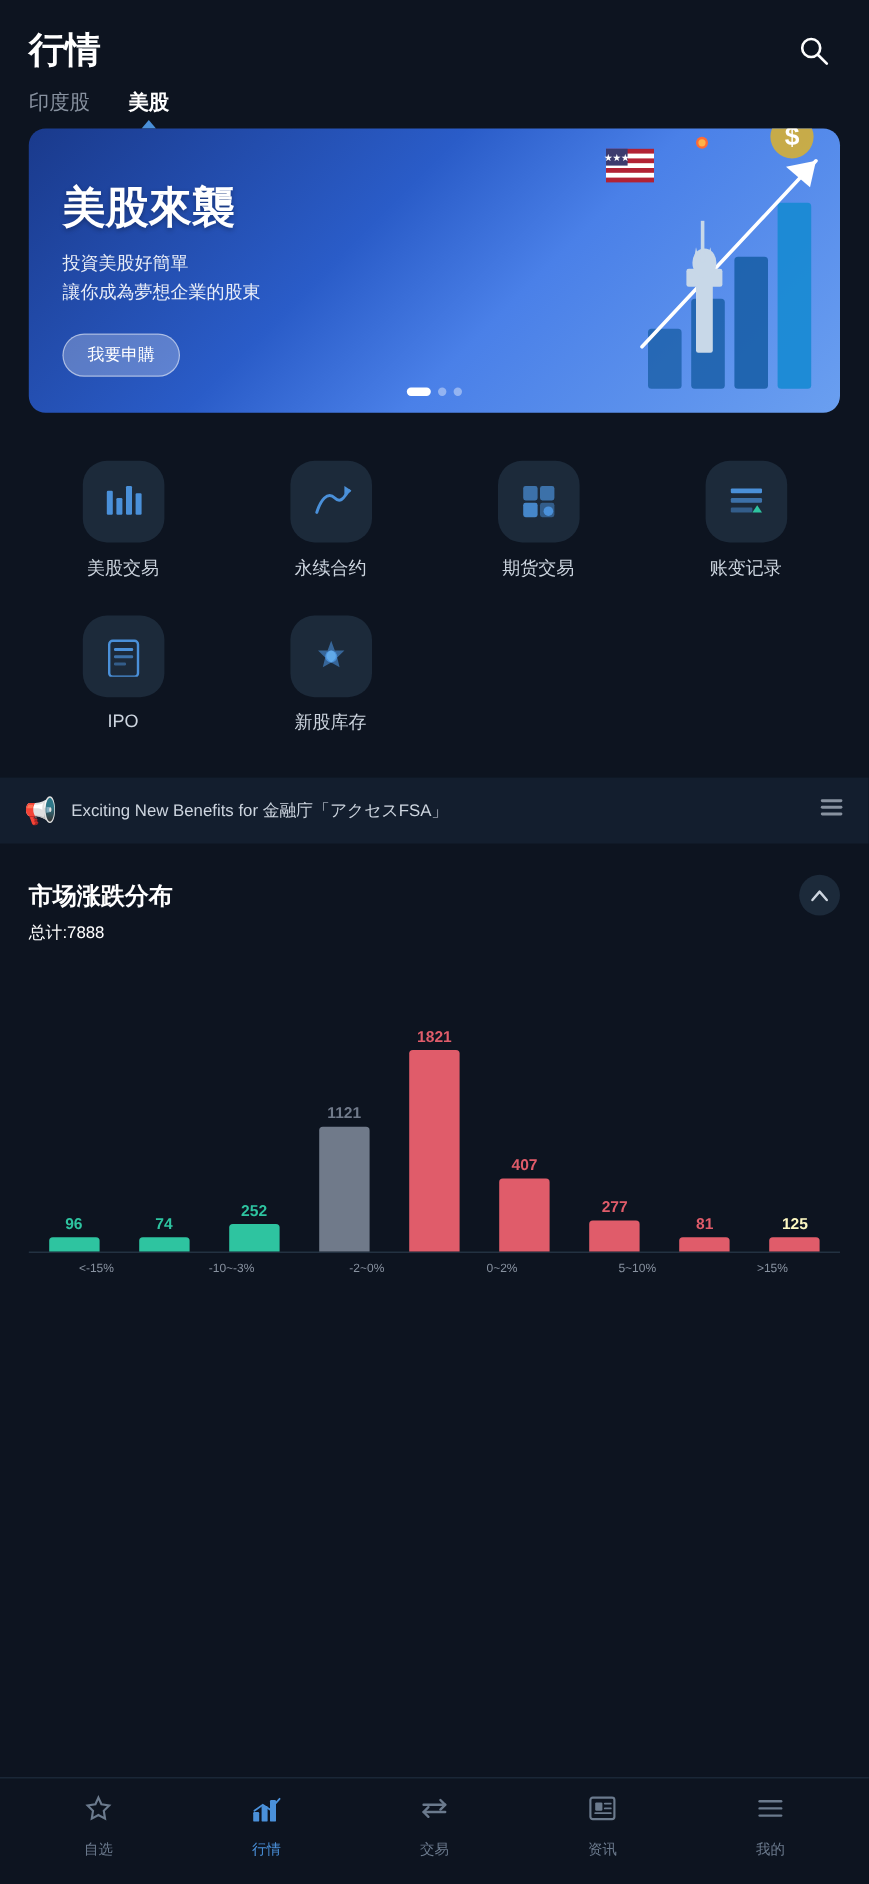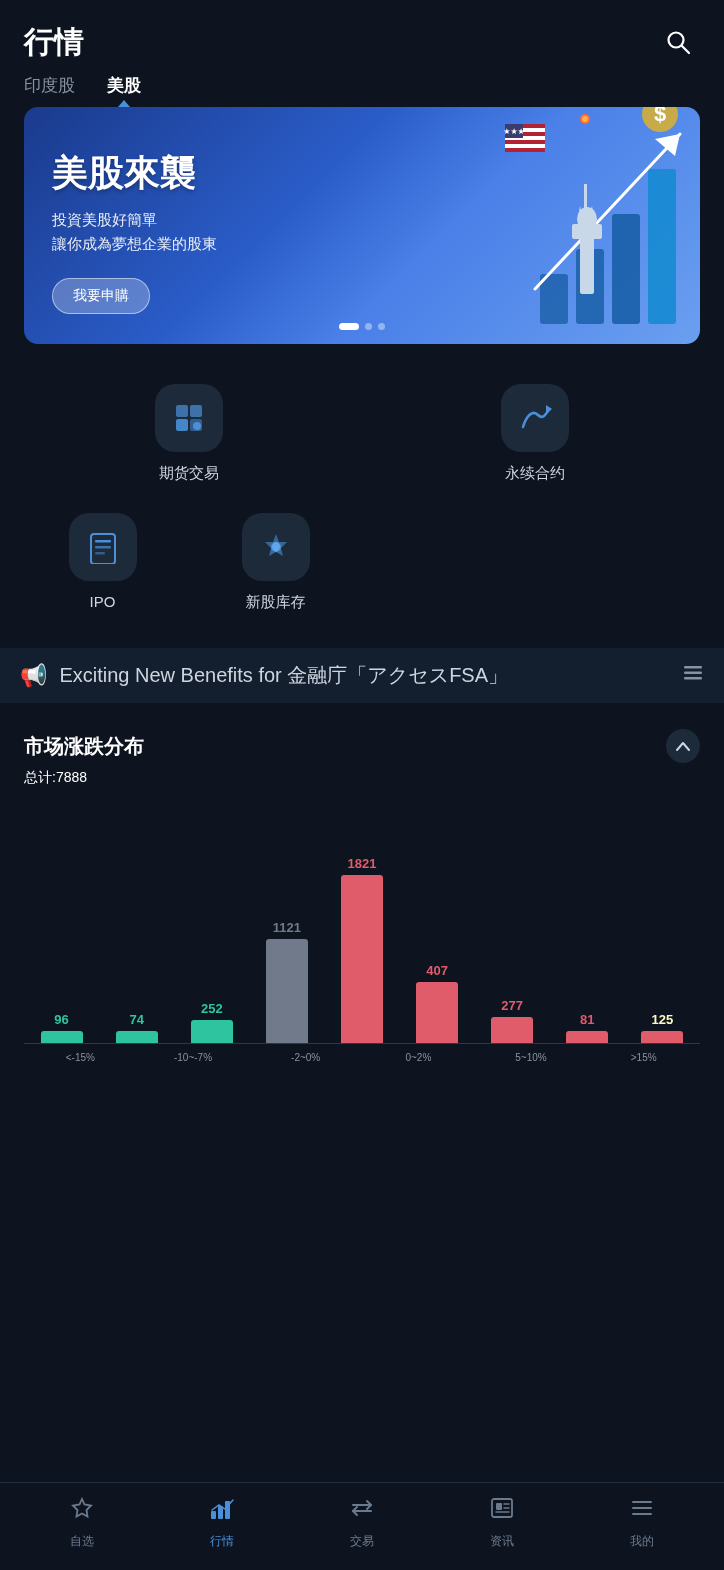--- a/index.html
+++ b/index.html
@@ -173,21 +173,21 @@
       padding: 14px 20px;
       margin: 6px 0;
       gap: 12px;
     }
     .announce-icon {
       font-size: 22px;
       flex-shrink: 0;
     }
     .announce-text {
       flex: 1;
-      font-size: 20px;
+      font-size: 14px;
       color: #cdd5df;
       overflow: hidden;
       white-space: nowrap;
       text-overflow: ellipsis;
     }
     .announce-menu-icon {
       flex-shrink: 0;
       font-size: 18px;
       color: #8892a0;
       cursor: pointer;
@@ -377,40 +377,62 @@
 
   <div class="banner-dots">
     <div class="dot active"></div>
     <div class="dot"></div>
     <div class="dot"></div>
   </div>
 </div>
 
 <div class="quick-actions">
   <div class="quick-actions-row">
+    <div class="quick-action-item">
+      <div class="quick-action-icon">
+        <svg width="34" height="34" viewBox="0 0 34 34" fill="none">
+          <rect x="3" y="8" width="5" height="20" rx="1" fill="#4a90d9"></rect>
+          <rect x="11" y="14" width="5" height="14" rx="1" fill="#4a90d9"></rect>
+          <rect x="19" y="4" width="5" height="24" rx="1" fill="#4a90d9"></rect>
+          <rect x="27" y="10" width="5" height="18" rx="1" fill="#4a90d9"></rect>
+        </svg>
+      </div>
+      <span class="quick-action-label">美股交易</span>
+    </div>
+    <div class="quick-action-item">
+      <div class="quick-action-icon">
+        <svg width="34" height="34" viewBox="0 0 34 34" fill="none">
+          <path d="M5 26 C8 16, 14 8, 20 14 C26 20, 29 10, 32 8" stroke="#4a90d9" stroke-width="2.5" fill="none" stroke-linecap="round"></path>
+          <path d="M28 4 L34 8 L28 12" fill="#4a90d9"></path>
+        </svg>
+      </div>
+      <span class="quick-action-label">永续合约</span>
+    </div>
     <div class="quick-action-item">
       <div class="quick-action-icon">
         <svg width="34" height="34" viewBox="0 0 34 34" fill="none">
           <rect x="4" y="4" width="12" height="12" rx="2" fill="#4a90d9" opacity="0.7"></rect>
           <rect x="18" y="4" width="12" height="12" rx="2" fill="#4a90d9" opacity="0.7"></rect>
           <rect x="4" y="18" width="12" height="12" rx="2" fill="#4a90d9" opacity="0.9"></rect>
           <rect x="18" y="18" width="12" height="12" rx="2" fill="#4a90d9" opacity="0.5"></rect>
           <circle cx="25" cy="25" r="4" fill="#4a90d9"></circle>
         </svg>
       </div>
       <span class="quick-action-label">期货交易</span>
     </div>
     <div class="quick-action-item">
       <div class="quick-action-icon">
         <svg width="34" height="34" viewBox="0 0 34 34" fill="none">
-          <path d="M5 26 C8 16, 14 8, 20 14 C26 20, 29 10, 32 8" stroke="#4a90d9" stroke-width="2.5" fill="none" stroke-linecap="round"></path>
-          <path d="M28 4 L34 8 L28 12" fill="#4a90d9"></path>
+          <rect x="4" y="6" width="26" height="4" rx="1" fill="#4a90d9"></rect>
+          <rect x="4" y="14" width="26" height="4" rx="1" fill="#4a90d9" opacity="0.7"></rect>
+          <rect x="4" y="22" width="18" height="4" rx="1" fill="#4a90d9" opacity="0.5"></rect>
+          <path d="M26 20 L30 26 L22 26 Z" fill="#2ec4a0"></path>
         </svg>
       </div>
-      <span class="quick-action-label">永续合约</span>
+      <span class="quick-action-label">账变记录</span>
     </div>
   </div>
   <div class="quick-actions-row">
     <div class="quick-action-item">
       <div class="quick-action-icon">
         <svg width="34" height="34" viewBox="0 0 34 34" fill="none">
           <rect x="5" y="4" width="24" height="30" rx="3" fill="none" stroke="#4a90d9" stroke-width="2"></rect>
           <rect x="9" y="10" width="16" height="2.5" rx="1" fill="#4a90d9"></rect>
           <rect x="9" y="16" width="16" height="2.5" rx="1" fill="#4a90d9" opacity="0.7"></rect>
           <rect x="9" y="22" width="10" height="2.5" rx="1" fill="#4a90d9" opacity="0.5"></rect>
@@ -491,21 +513,21 @@
           <div class="bar-value" style="color: rgb(224, 92, 106); margin-top: 32px;">81</div>
           <div class="bar" style="height: 12px; background: rgb(224, 92, 106); width: 42px;"></div>
         </div>
         <div class="bar-group">
           <div class="bar-value" style="color: #fef9c3;">125</div>
           <div class="bar" style="height: 12px; background: rgb(224, 92, 106); width: 42px;"></div>
         </div>
       </div>
     <div class="bar-axis">
       <div class="bar-axis-item">&lt;-15%</div>
-      <div class="bar-axis-item">-10~-7%</div>
+      <div class="bar-axis-item">-10~-3%</div>
       <div class="bar-axis-item">-2~0%</div>
       <div class="bar-axis-item">0~2%</div>
       <div class="bar-axis-item">5~10%</div>
       <div class="bar-axis-item">&gt;15%</div>
     </div>
   </div>
 </div>
 
 <div style="height: 100px;"></div>
 

